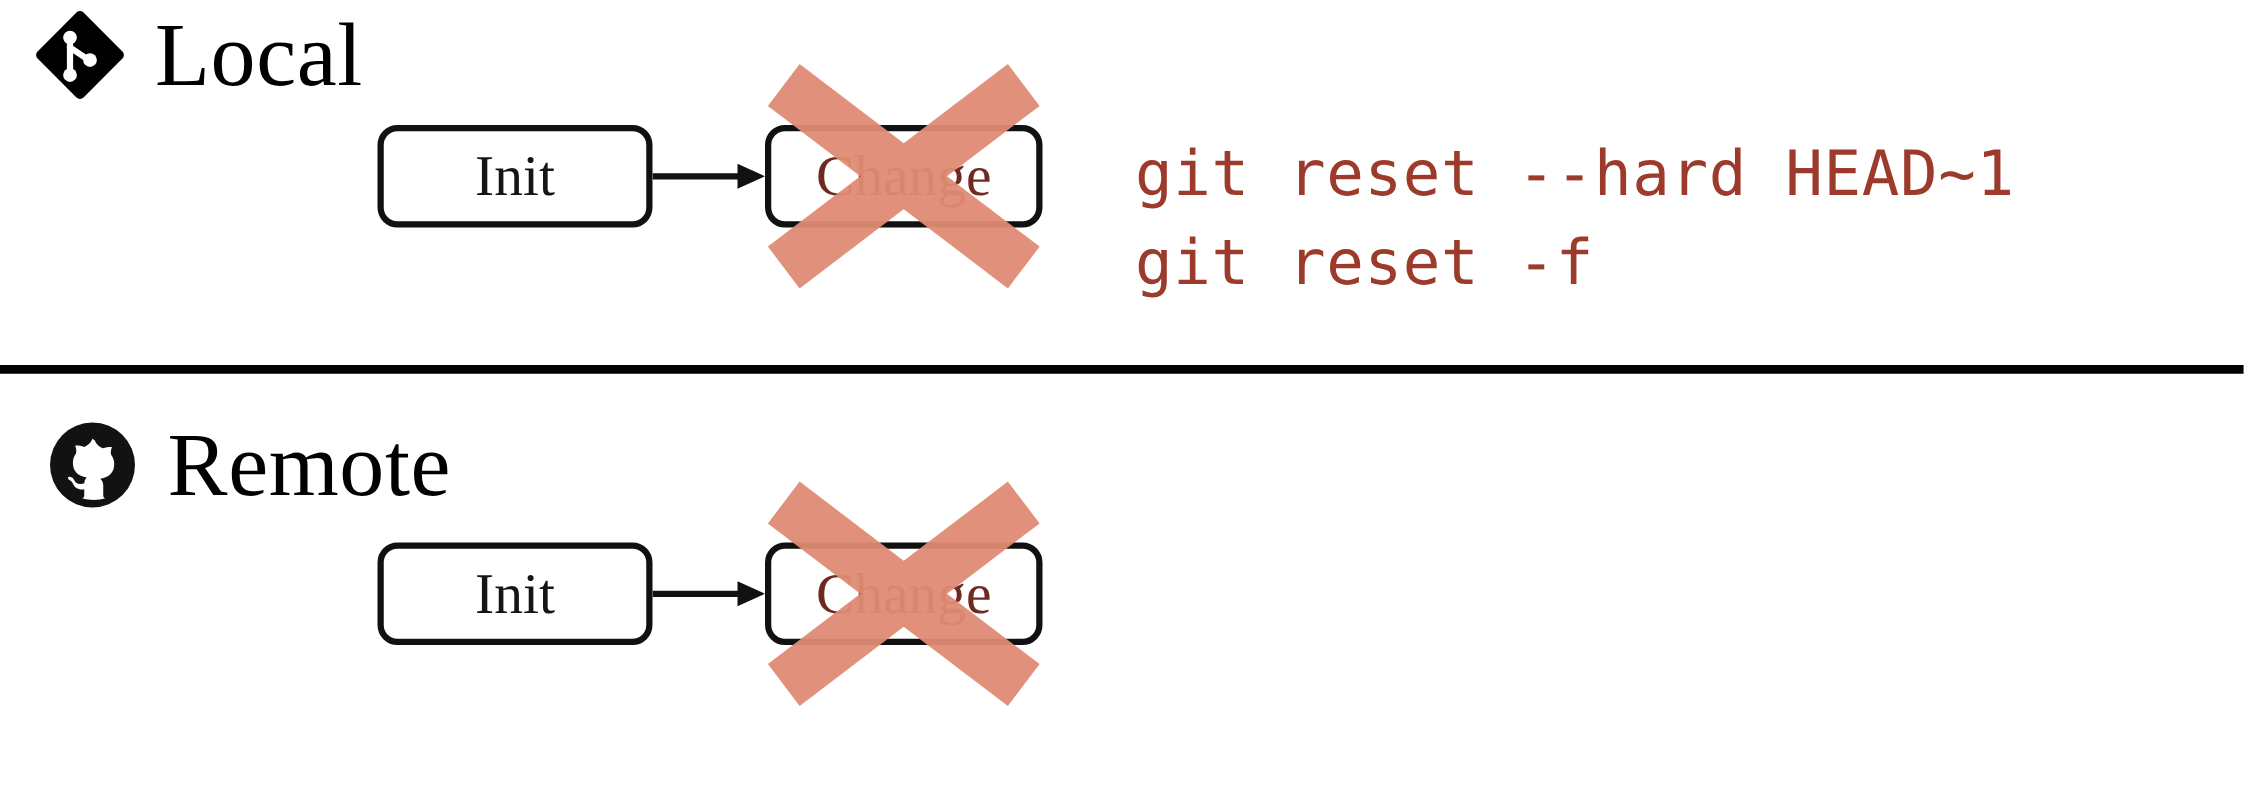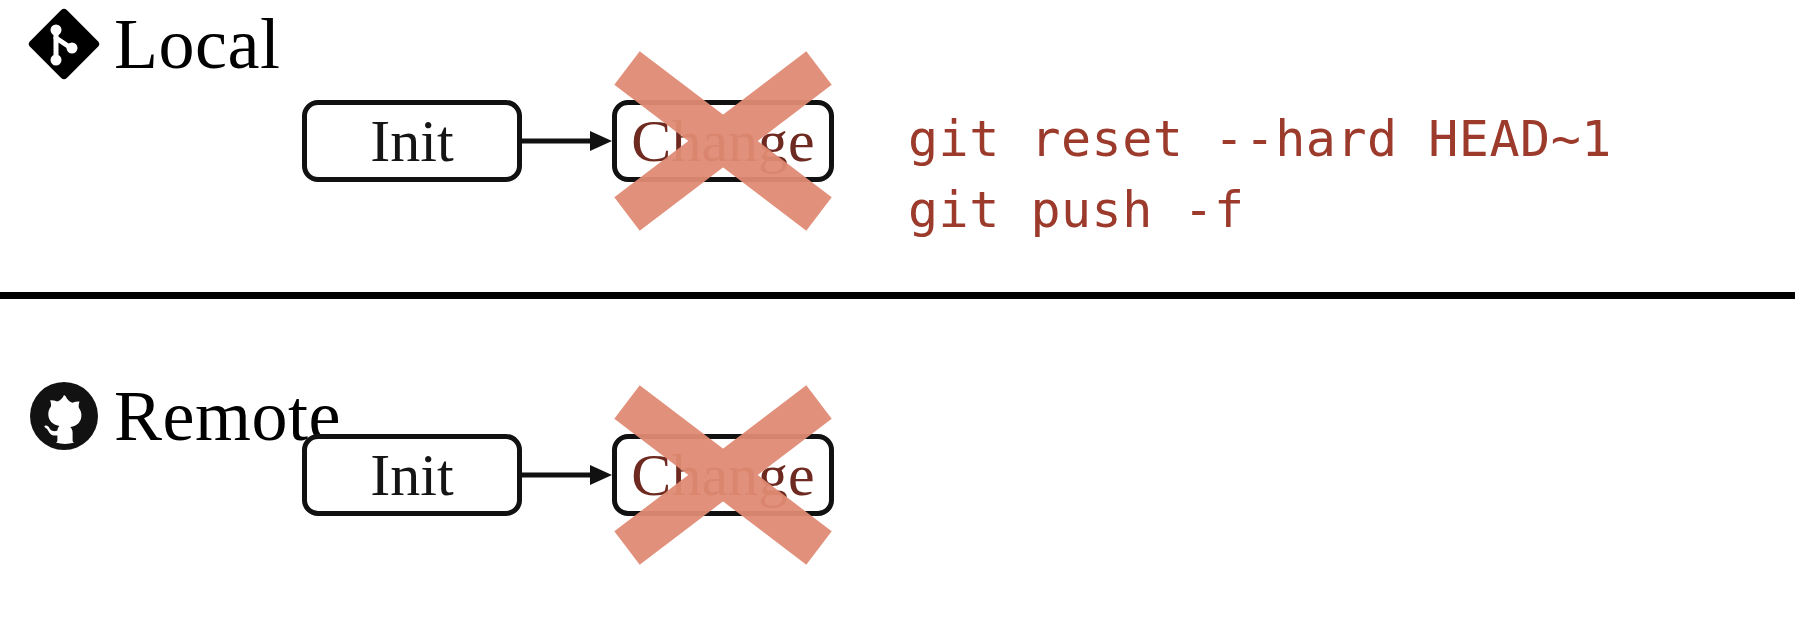--- a/index.html
+++ b/index.html
@@ -20,21 +20,21 @@
     inset: 0;
     width: 1795px;
     height: 642px;
   }
 
   
   .section-header {
     position: absolute;
     display: flex;
     align-items: center;
-    gap: 12px;
+    gap: 22px;
   }
   .section-title {
     font-family: "Liberation Serif", "DejaVu Serif", serif;
     font-size: 72px;
     line-height: 1;
     color: #000000;
     letter-spacing: 0.5px;
     white-space: nowrap;
   }
   .logo-slot {
@@ -59,21 +59,21 @@
     box-sizing: border-box;
     border: 5px solid #111111;
     border-radius: 16px;
     background: #ffffff;
     display: flex;
     align-items: center;
     justify-content: center;
   }
   .commit-label {
     font-family: "Liberation Serif", "DejaVu Serif", serif;
-    font-size: 60px;
+    font-size: 46px;
     line-height: 1;
     color: #151515;
     white-space: nowrap;
   }
 
   
   .arrow-svg {
     position: absolute;
     overflow: visible;
   }
@@ -142,26 +142,26 @@
     <svg width="222" height="82" viewBox="0 0 222 82" style="overflow:visible;">
       <g stroke="#E08B74" stroke-width="42" stroke-linecap="butt" opacity="0.95">
         <line x1="15" y1="-32" x2="207" y2="114"></line>
         <line x1="207" y1="-32" x2="15" y2="114"></line>
       </g>
     </svg>
   </span>
 
   <div class="cmd-block" style="left:884px; top:104px;margin-left:24px;">
     <span class="cmd-line">git reset --hard HEAD~1</span>
-    <span class="cmd-line">git push -f</span>
+    <span class="cmd-line">git reset -f</span>
   </div>
 
   <div class="divider" style="top:292px;"></div>
 
-  <div class="section-header" style="left:26px; top:334px;margin-top:44px;">
+  <div class="section-header" style="left:36px; top:334px;">
     <span class="logo-slot">
       <svg width="76" height="76" viewBox="0 0 76 76" aria-hidden="true">
         <circle cx="38" cy="38" r="34" fill="#121212"></circle>
         <path fill="#ffffff" d="M38 17c-1.3 3.2-3.6 5.3-6.6 6.5-2.8-0.9-5.3-1.3-7.3-1.1 0.9 2.2 1.1 4.2 0.8 6.1-1.7 2.2-2.6 4.8-2.6 7.6 0 6.7 4.1 10.6 11.1 11.8-1.2 1.2-1.9 2.8-2 4.7-1.3 0.5-2.6 0.7-3.9 0.5-2-0.3-3.4-1.5-4.3-3.4-0.7-1.3-1.7-2-3-2.2-1.1-0.1-1.7 0.2-1.8 0.8-0.1 0.6 0.3 1.1 1.2 1.6 1.2 0.6 2.2 1.7 2.9 3.3 1 2.3 2.7 3.7 5.1 4.2 1.3 0.2 2.6 0.2 3.8 0v5.2c0 1-0.6 1.7-1.7 2 3 0.9 6 1.3 9.3 1.3 3.3 0 6.3-0.4 9.3-1.3-1.1-0.3-1.7-1-1.7-2v-7.8c0-2.4-0.8-4.3-2.3-5.7 7-1.2 11.1-5.1 11.1-11.8 0-2.8-0.9-5.4-2.6-7.6-0.3-1.9-0.1-3.9 0.8-6.1-2-0.2-4.5 0.2-7.3 1.1-3-1.2-5.3-3.3-6.6-6.5z"></path>
       </svg>
     </span>
     <span class="section-title">Remote</span>
   </div>
 
   <div class="commit-box" style="left:302px; top:434px; width:220px; height:82px;">

